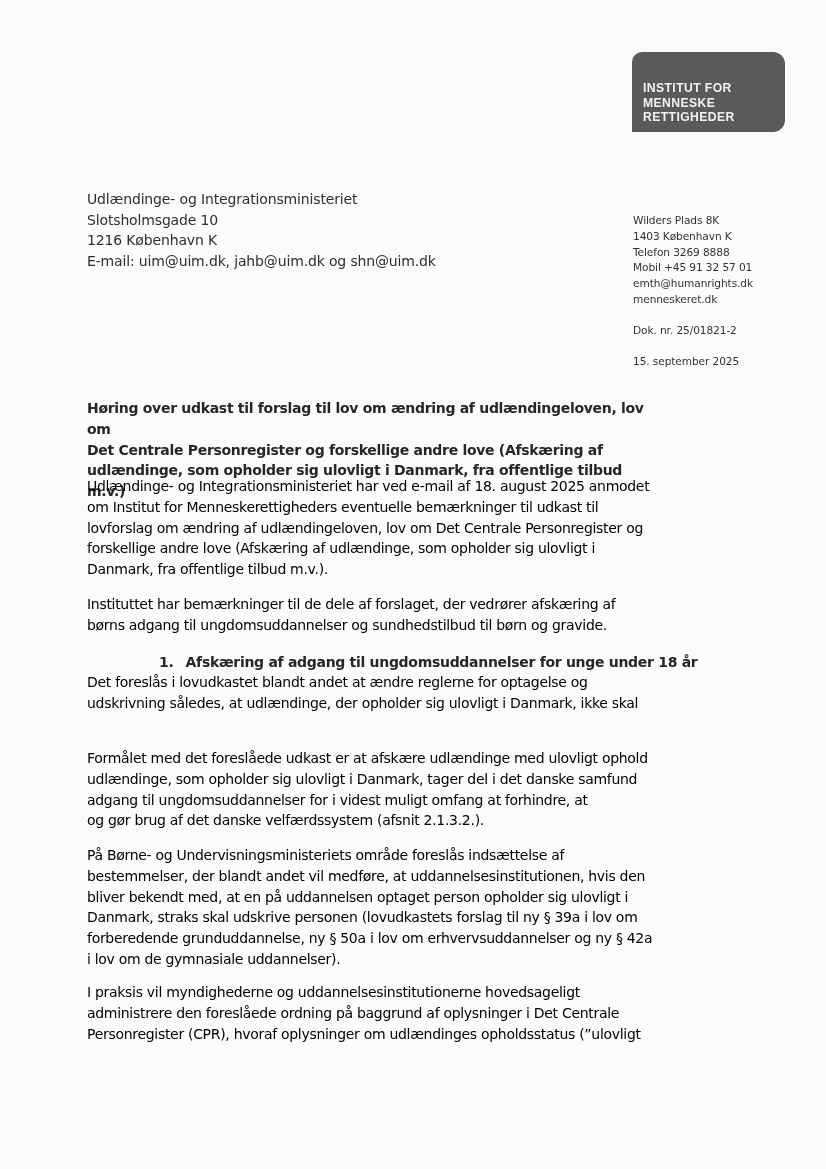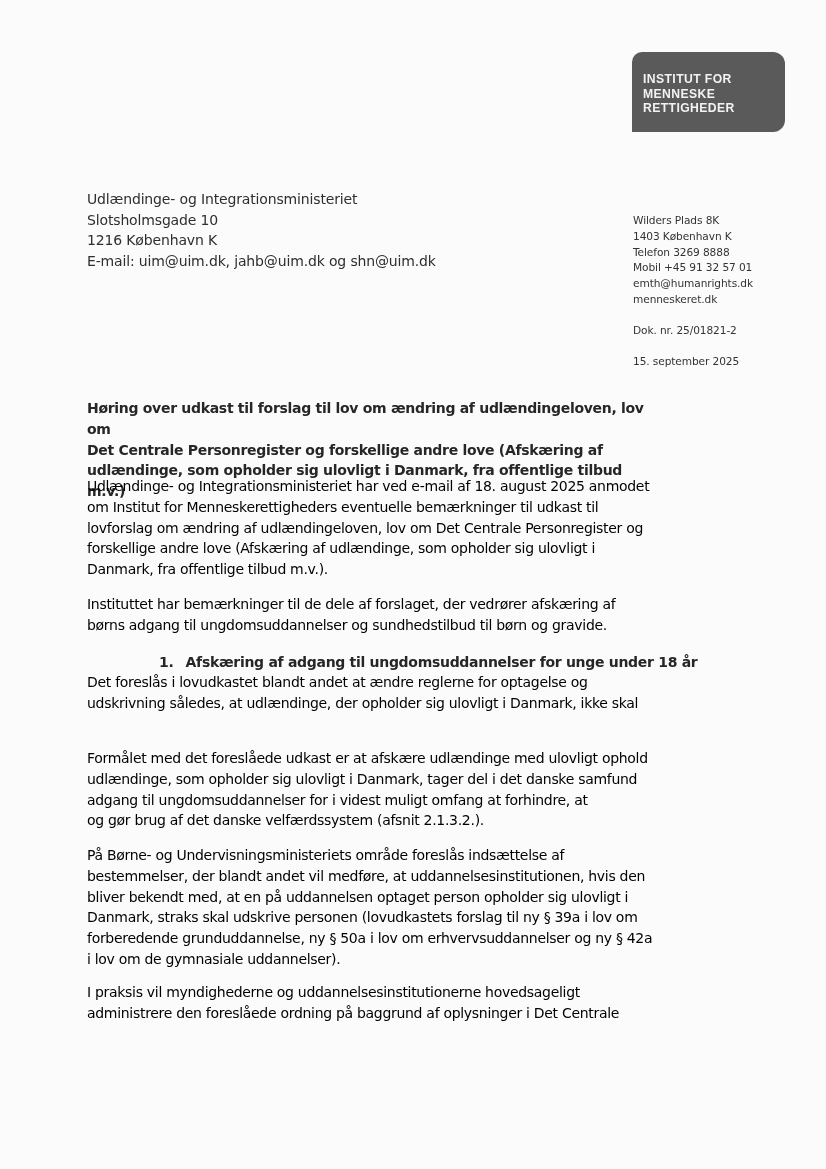--- a/index.html
+++ b/index.html
@@ -5,21 +5,21 @@
     html, body { margin: 0; padding: 0; }
     body {
       width: 826px; height: 1169px; background: #fbfbfb; position: relative; overflow: hidden;
       font-family: "DejaVu Sans", sans-serif; color: #2b2b2b;
     }
     .logo {
       position: absolute; left: 632px; top: 52px; width: 153px; height: 80px;
       background: #5a5a5a; border-radius: 10px 12px 12px 0;
       color: #f2f2f2; font-family: "Liberation Sans", sans-serif; font-weight: bold;
       font-size: 12.2px; line-height: 14.5px; letter-spacing: 0.4px;
-      box-sizing: border-box; padding: 20px 0 0 11px;
+      box-sizing: border-box; padding: 29px 0 0 11px;
     }
     .logo div { white-space: nowrap; }
     .recipient {
       position: absolute; left: 87px; top: 177px; font-size: 14px; line-height: 20.5px;
       letter-spacing: -0.15px; color: #2e2e2e; margin-top: 12px;
     }
     .sender {
       position: absolute; left: 633px; top: 177px; font-size: 10.6px; line-height: 15.8px;
       color: #333; letter-spacing: -0.1px; margin-top: 36px;
     }
@@ -109,13 +109,14 @@
   <div>bestemmelser, der blandt andet vil medføre, at uddannelsesinstitutionen, hvis den</div>
   <div>bliver bekendt med, at en på uddannelsen optaget person opholder sig ulovligt i</div>
   <div>Danmark, straks skal udskrive personen (lovudkastets forslag til ny § 39a i lov om</div>
   <div>forberedende grunduddannelse, ny § 50a i lov om erhvervsuddannelser og ny § 42a</div>
   <div>i lov om de gymnasiale uddannelser).</div>
 </div>
 
 <div class="para" style="top:982px">
   <div>I praksis vil myndighederne og uddannelsesinstitutionerne hovedsageligt</div>
   <div>administrere den foreslåede ordning på baggrund af oplysninger i Det Centrale</div>
+  <div>Personregister (CPR), hvoraf oplysninger om udlændinges opholdsstatus (”ulovligt</div>
 </div>
 
 </body></html>

